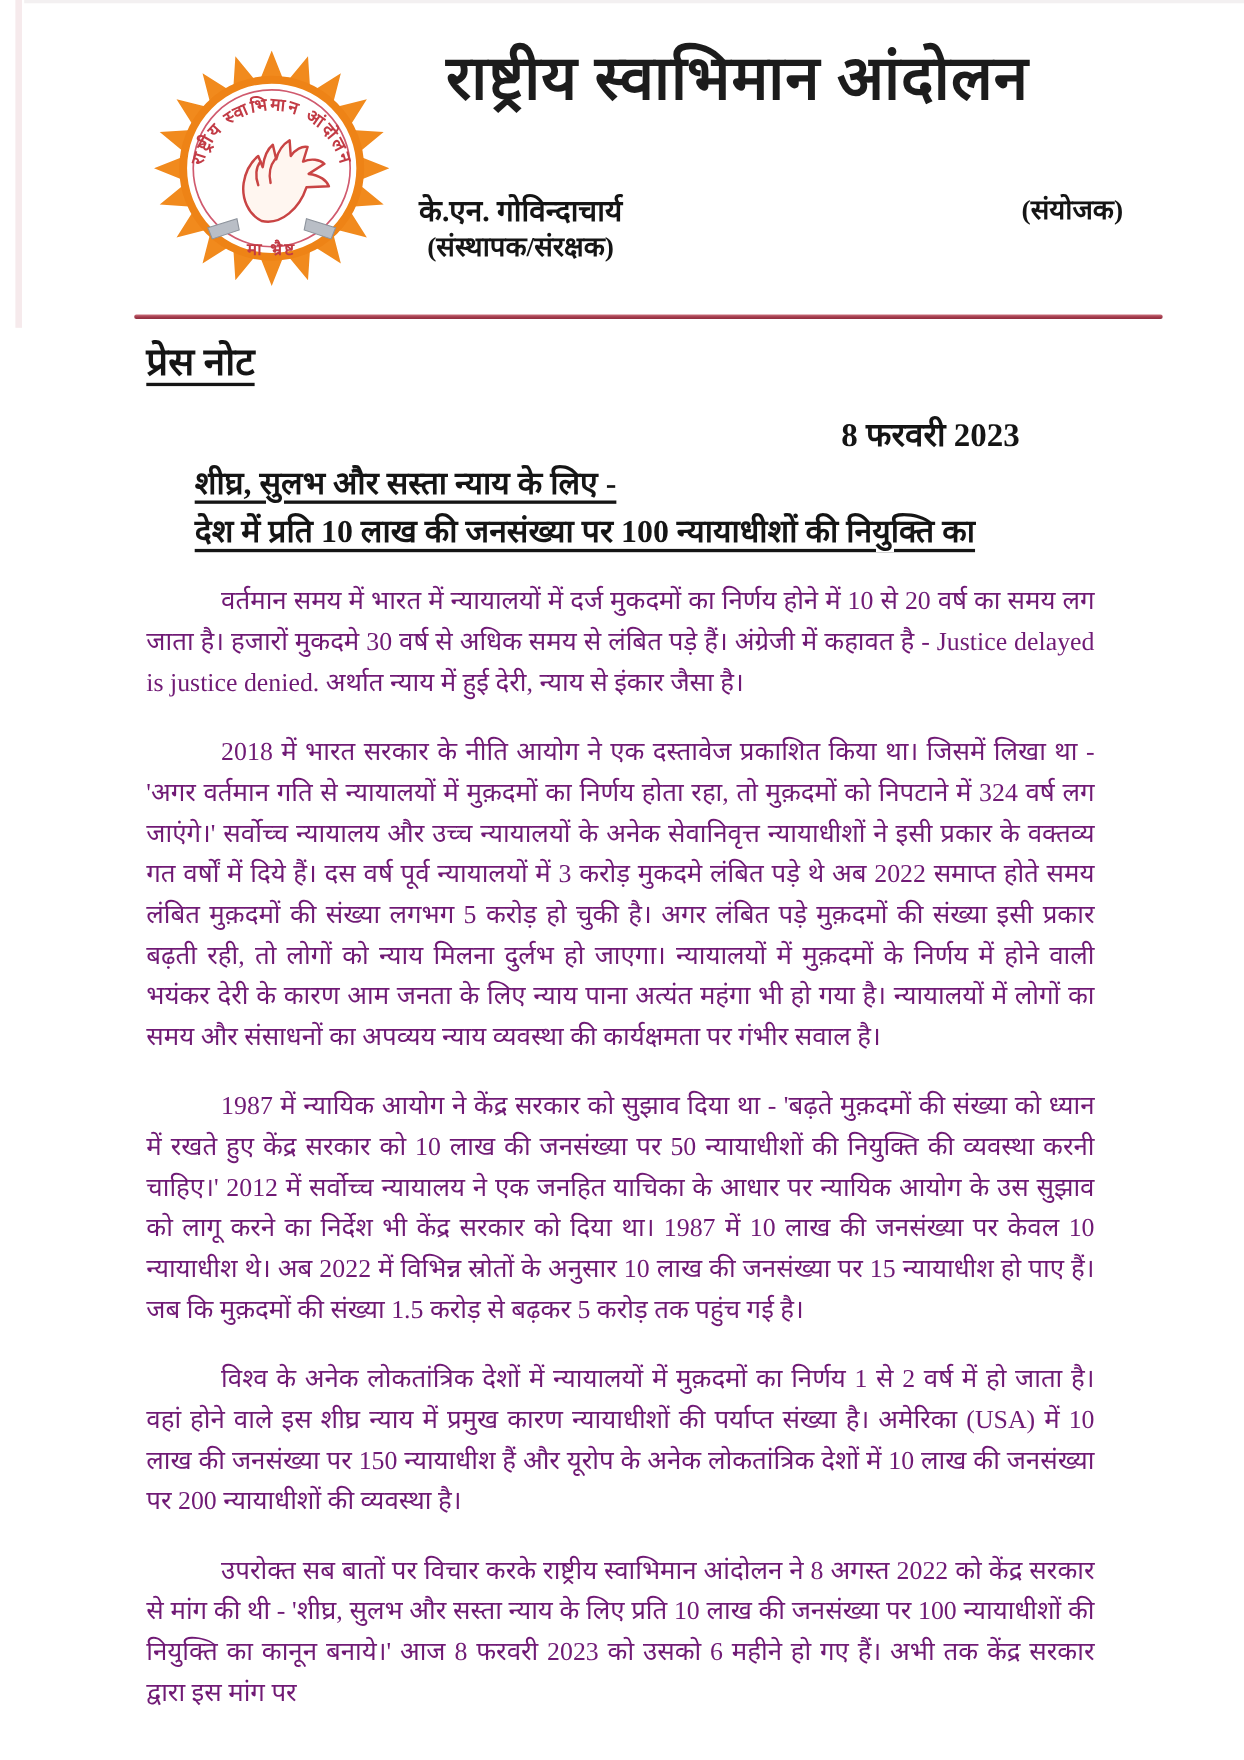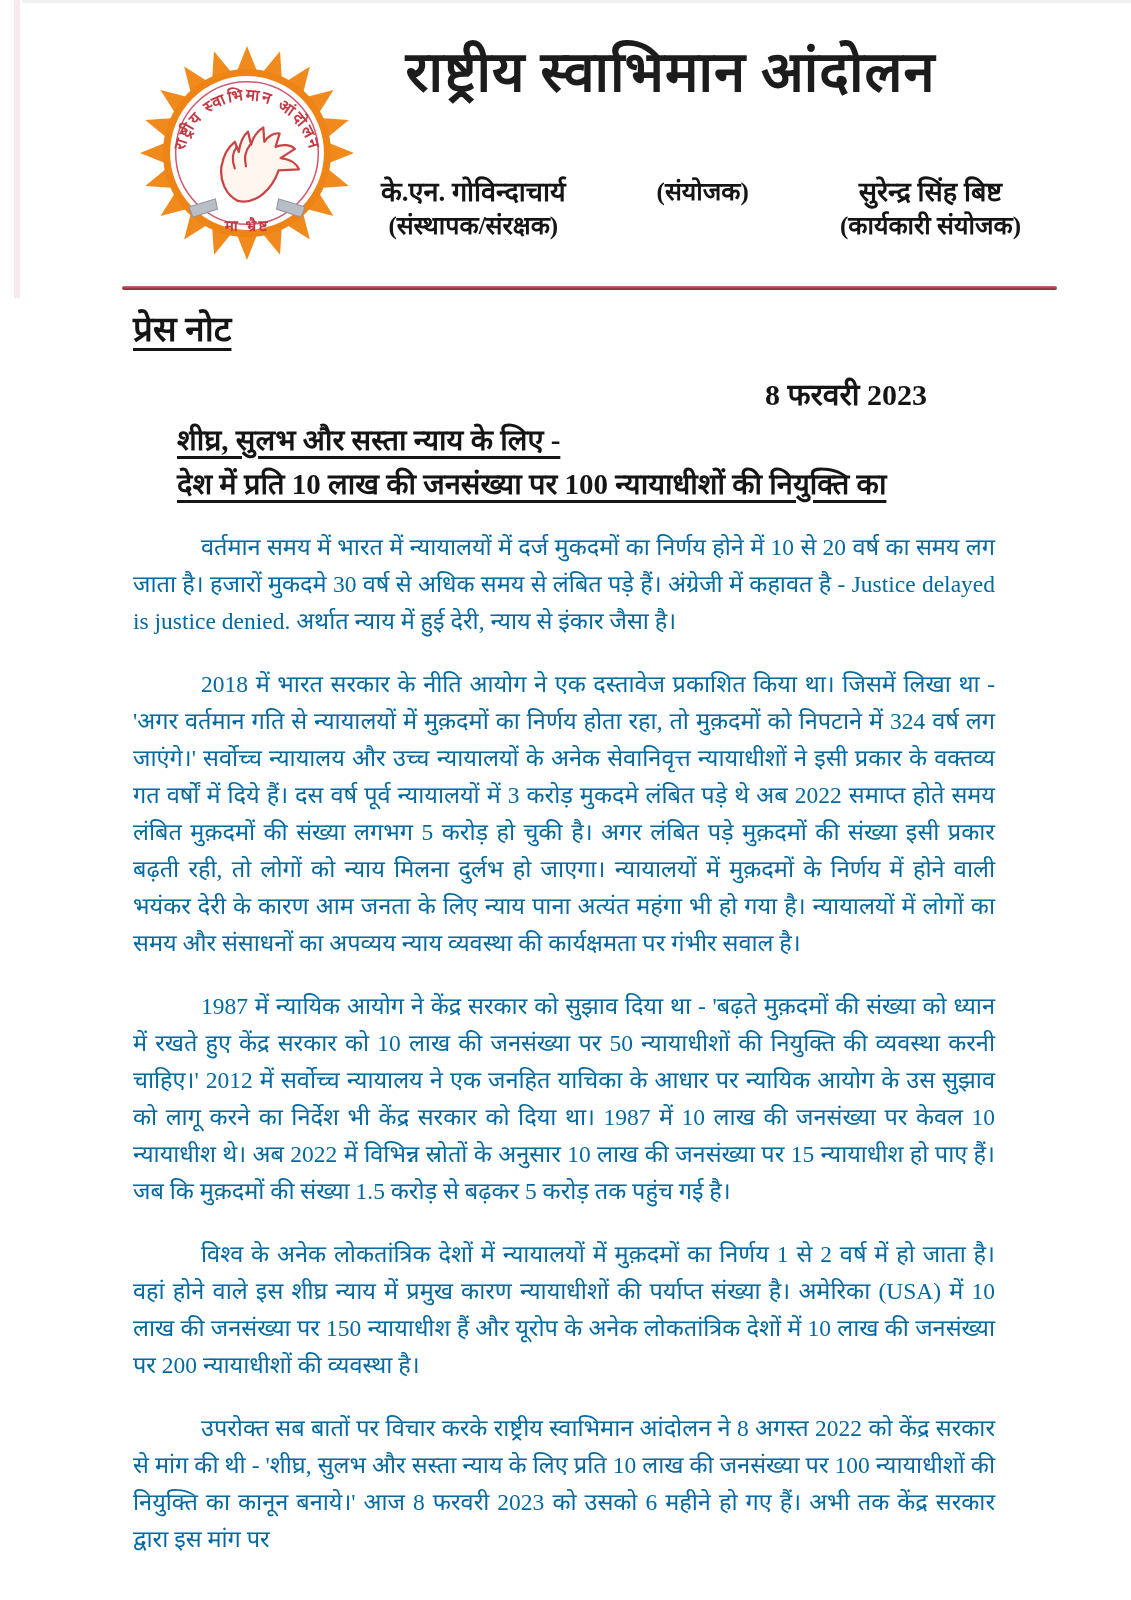--- a/index.html
+++ b/index.html
@@ -56,21 +56,21 @@
     display:inline;
     margin-left:44px;
   }
   .subject div{
     text-decoration:underline;text-decoration-thickness:2.5px;text-underline-offset:6px;
     margin-bottom:6px;
   }
   .body-text{margin-top:26px;}
   .para{
     font-size:23.5px;line-height:37px;text-align:justify;
-    text-indent:68px;margin:0 0 26px 0;color:#0369a1;
+    text-indent:68px;margin:0 0 26px 0;color:#701a75;
   }
 
   
   .ring-text{fill:#c23b45;font-weight:700;letter-spacing:2px;}
 </style>
 </head>
 <body>
 
 <div class="page">
 
@@ -108,24 +108,20 @@
     <div class="org-name">राष्ट्रीय स्वाभिमान आंदोलन</div>
 
     <div class="people">
       <div class="person">
         <div class="p-name">के.एन. गोविन्दाचार्य</div>
         <div class="p-role">(संस्थापक/संरक्षक)</div>
       </div>
       <div class="person">
         <div class="p-role">(संयोजक)</div>
       </div>
-      <div class="person">
-        <div class="p-name">सुरेन्द्र सिंह बिष्ट</div>
-        <div class="p-role">(कार्यकारी संयोजक)</div>
-      </div>
     </div>
 
     <div class="divider"></div>
   </div>
 
   <div class="doc">
 
     <div class="press-title">प्रेस नोट</div>
 
     <div class="doc-date">8 फरवरी 2023</div>

